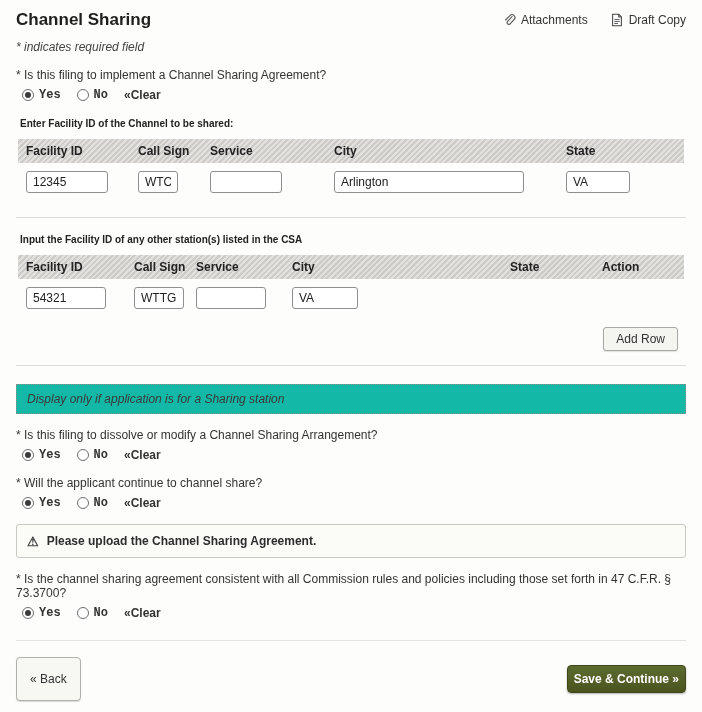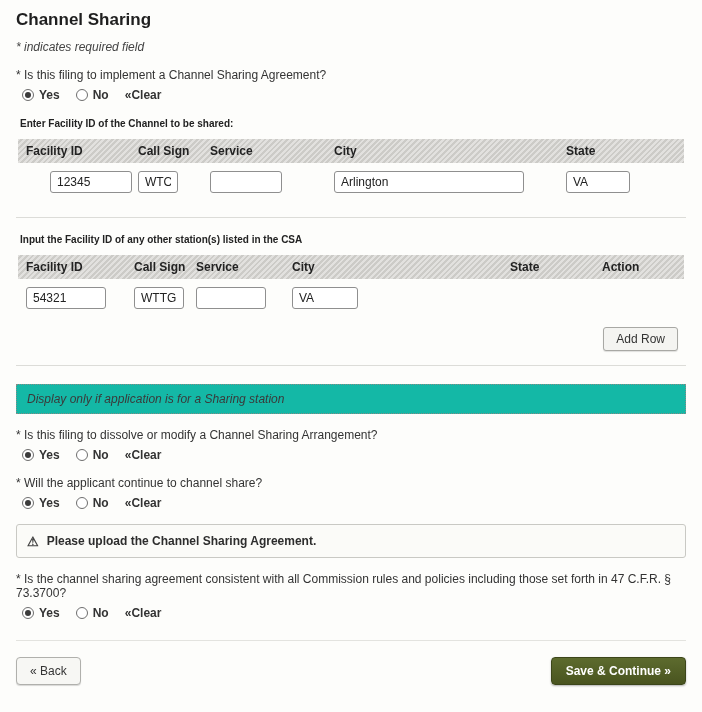--- a/index.html
+++ b/index.html
@@ -13,42 +13,42 @@
   .topbar{display:flex;justify-content:space-between;align-items:flex-start;margin-bottom:10px;}
   .page-title{font-size:17px;font-weight:bold;color:#1f1f1f;margin:0;}
   .top-actions{display:flex;gap:22px;align-items:center;padding-top:3px;}
   .top-action{display:flex;align-items:center;gap:5px;cursor:pointer;color:#333;}
   .top-action svg{display:block;}
   
   .required-note{font-style:italic;font-size:12px;color:#444;margin:4px 0 14px 0;}
   
   .q-label{margin:14px 0 6px 0;color:#333;}
   .radio-row{display:flex;align-items:center;gap:16px;margin:4px 0 14px 6px;}
-  .opt{display:flex;align-items:center;gap:5px;cursor:pointer;}
+  .opt{display:flex;align-items:center;gap:5px;cursor:pointer;font-family:Liberation Mono, monospace;}
   .opt-label{font-weight:bold;color:#333;}
   .radio{width:12px;height:12px;border:1px solid #6e6e6e;border-radius:50%;display:inline-block;position:relative;background:#fff;box-sizing:border-box;}
   .radio[data-checked="true"]::after{content:"";position:absolute;top:2px;left:2px;right:2px;bottom:2px;background:#3b3b3b;border-radius:50%;}
   .clear-link{font-weight:bold;color:#333;cursor:pointer;text-decoration:none;}
   
   .section-title{font-weight:bold;font-size:10px;color:#222;margin:16px 0 10px 4px;}
   .grid{margin:0 2px;}
   .grid-header{
     display:flex;align-items:center;
     background:#d7d6d2;
     background-image:repeating-linear-gradient(135deg, rgba(255,255,255,.28) 0 2px, rgba(0,0,0,.05) 2px 4px);
     padding:5px 8px;font-weight:bold;color:#222;
   }
   .grid-row{display:flex;align-items:center;padding:8px 8px 10px 8px;}
   .col-f1{width:112px;} .col-c1{width:72px;} .col-s1{width:124px;} .col-ci1{width:232px;} .col-st1{flex:1;}
   .col-f2{width:108px;} .col-c2{width:62px;} .col-s2{width:96px;} .col-ci2{width:218px;} .col-st2{width:92px;} .col-a2{flex:1;}
   input.txt{
     height:22px;border:1px solid #8f8f8f;border-radius:3px;background:#fff;color:#222;
     padding:2px 6px;font:12px "Liberation Sans",sans-serif;box-sizing:border-box;
   }
-  .w82{width:82px;margin-left:24px;} .w56{width:40px;} .w72{width:72px;} .w190{width:190px;} .w64{width:64px;}
+  .w82{width:82px;} .w56{width:40px;} .w72{width:72px;} .w190{width:190px;} .w64{width:64px;}
   .w80{width:80px;} .w50{width:50px;} .w70{width:70px;} .w160{width:160px;} .w66{width:66px;}
   .divider{border:none;border-top:1px solid #dcdcd8;margin:14px 0;}
   .addrow-wrap{display:flex;justify-content:flex-end;margin:8px 6px 0 0;}
   .btn-light{
     background:#f4f4f1;border:1px solid #a8a8a4;border-radius:3px;
     padding:4px 12px;font:12px "Liberation Sans",sans-serif;color:#333;cursor:pointer;
     box-shadow:0 1px 1px rgba(0,0,0,.12);
   }
   
   .dotted-box{
@@ -62,35 +62,55 @@
     padding:9px 10px;margin:14px 0 6px 0;font-weight:bold;color:#2d2d2d;
   }
   .warning-icon{font-size:13px;line-height:1;color:#444;}
   
   .footer{
     display:flex;justify-content:space-between;align-items:center;
     margin-top:20px;padding-top:16px;border-top:1px solid #e3e3df;
   }
   .btn-back{
     background:#f7f7f4;border:1px solid #b0b0ac;border-radius:4px;
-    padding:6px 13px;font:12px "Liberation Sans",sans-serif;color:#333;cursor:pointer;
+    padding:14px 13px;font:12px "Liberation Sans",sans-serif;color:#333;cursor:pointer;
     box-shadow:0 1px 1px rgba(0,0,0,.15);
   }
   .btn-save{
     background:linear-gradient(#5d6b2e,#49541f);
     border:1px solid #3c461a;border-radius:4px;color:#fff;
-    padding:6px 14px;font:bold 12px "Liberation Sans",sans-serif;cursor:pointer;
+    padding:6px 6px;font:bold 12px "Liberation Sans",sans-serif;cursor:pointer;
     box-shadow:0 1px 2px rgba(0,0,0,.3);
   }
 </style>
 </head>
 <body>
 
 <div class="topbar">
   <h1 class="page-title">Channel Sharing</h1>
+  <div class="top-actions">
+    <div class="top-action">
+      <span>
+        <svg width="14" height="14" viewBox="0 0 16 16">
+            <path d="M11.5 4.2 L6.2 9.8 a2 2 0 0 0 2.8 2.8 L13.8 7.6 a3.3 3.3 0 0 0 -4.7 -4.7 L4 8" fill="none" stroke="#555" stroke-width="1.3" stroke-linecap="round"></path>
+          </svg>
+      </span>
+      <span>Attachments</span>
+    </div>
+    <div class="top-action">
+      <span>
+        <svg width="14" height="14" viewBox="0 0 16 16">
+            <path d="M3 1.5 h7 l3 3 V14.5 H3 z" fill="#fff" stroke="#444" stroke-width="1.2"></path>
+            <path d="M10 1.5 v3 h3" fill="none" stroke="#444" stroke-width="1.2"></path>
+            <path d="M5 7.5h6M5 9.8h6M5 12h4" stroke="#444" stroke-width="1"></path>
+          </svg>
+      </span>
+      <span>Draft Copy</span>
+    </div>
+  </div>
 </div>
 
 <div class="required-note">* indicates required field</div>
 
 <div class="q-label">* Is this filing to implement a Channel Sharing Agreement?</div>
 <div class="radio-row">
   <label class="opt">
     <span class="radio" data-checked="true"></span>
     <span class="opt-label">Yes</span>
   </label>

